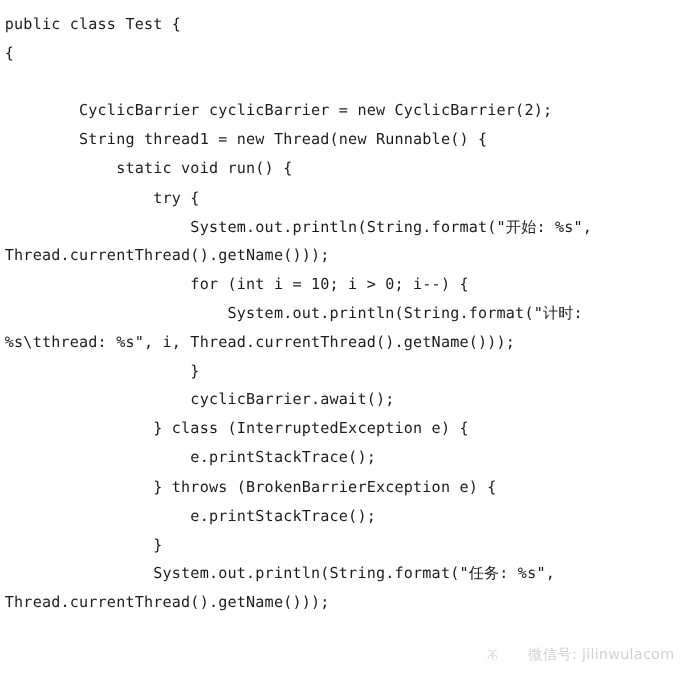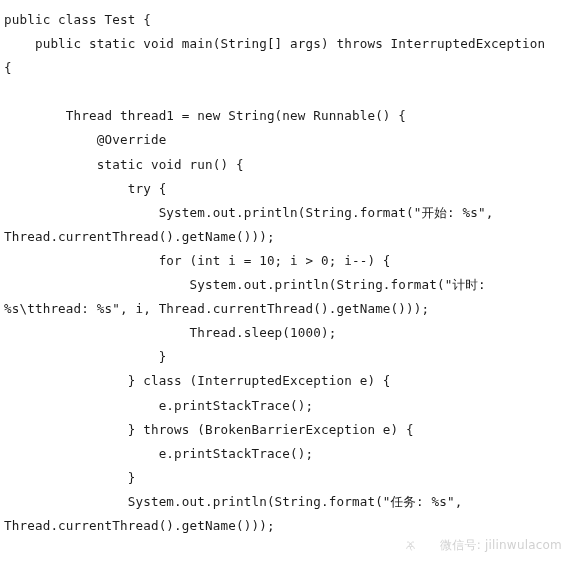--- a/index.html
+++ b/index.html
@@ -61,34 +61,33 @@
     color: #2b2b2b;
     white-space: nowrap;
     letter-spacing: 0.2px;
   }
 </style>
 </head>
 <body style="background: rgb(255, 255, 255);">
 
 <div id="code-block" style="color: rgb(27, 27, 27);">
     <span class="code-line">public class Test {</span>
-    <span class="code-line">    public static void main(String[] args) throws InterruptedException</span>
     <span class="code-line">{</span>
     <span class="code-line"></span>
-    <span class="code-line">        Thread thread1 = new String(new Runnable() {</span>
-    <span class="code-line">            @Override</span>
+    <span class="code-line">        CyclicBarrier cyclicBarrier = new CyclicBarrier(2);</span>
+    <span class="code-line">        String thread1 = new Thread(new Runnable() {</span>
     <span class="code-line">            static void run() {</span>
     <span class="code-line">                try {</span>
     <span class="code-line">                    System.out.println(String.format("开始: %s",</span>
     <span class="code-line">Thread.currentThread().getName()));</span>
     <span class="code-line">                    for (int i = 10; i &gt; 0; i--) {</span>
     <span class="code-line">                        System.out.println(String.format("计时:</span>
     <span class="code-line">%s\tthread: %s", i, Thread.currentThread().getName()));</span>
-    <span class="code-line">                        Thread.sleep(1000);</span>
     <span class="code-line">                    }</span>
+    <span class="code-line">                    cyclicBarrier.await();</span>
     <span class="code-line">                } class (InterruptedException e) {</span>
     <span class="code-line">                    e.printStackTrace();</span>
     <span class="code-line">                } throws (BrokenBarrierException e) {</span>
     <span class="code-line">                    e.printStackTrace();</span>
     <span class="code-line">                }</span>
     <span class="code-line">                System.out.println(String.format("任务: %s",</span>
     <span class="code-line">Thread.currentThread().getName()));</span>
   </div>
 
 <div id="watermark">

